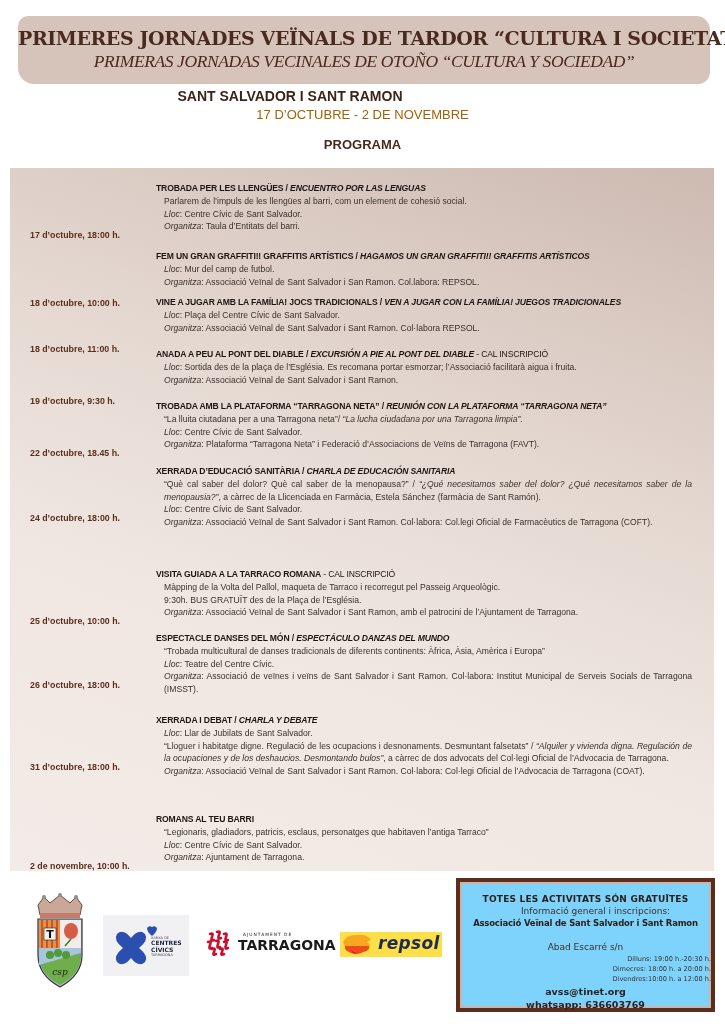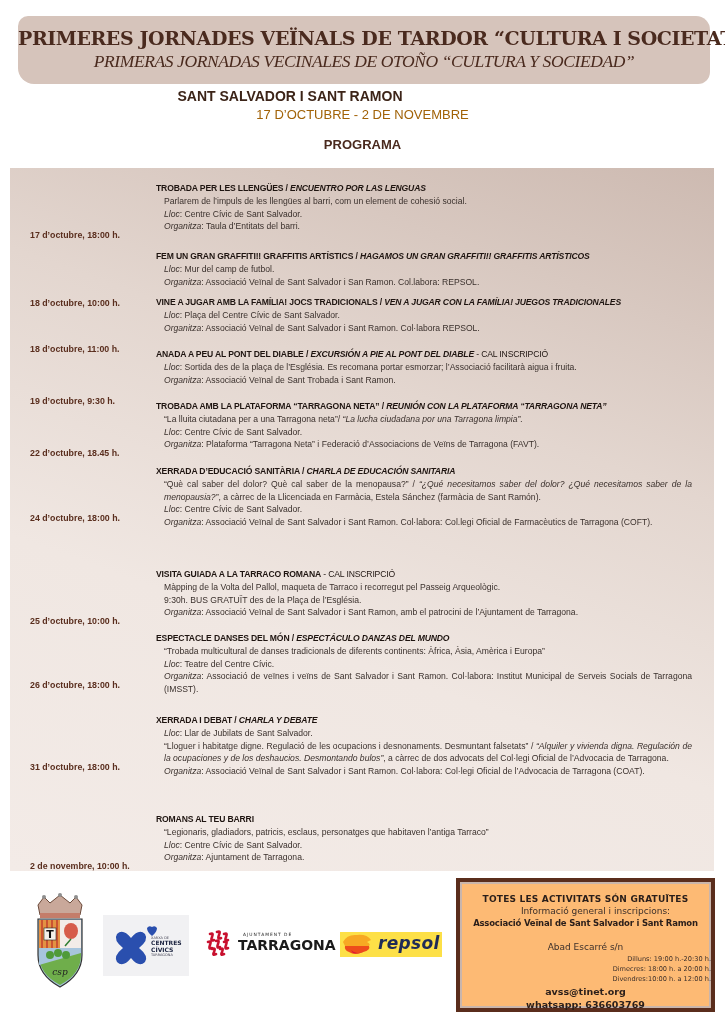--- a/index.html
+++ b/index.html
@@ -51,21 +51,21 @@
   .event .body {
     position: absolute; left: 146px; width: 536px; top: 0; text-align: justify;
   }
   .event .head { font-weight: bold; color: #1e1410; font-size: 8.6px; white-space: nowrap; letter-spacing: -0.15px; }
   .event .head .es { font-style: italic; }
   .event .head .note { font-weight: normal; }
   .event .line { display: block; padding-left: 8px; }
   .event em { font-style: italic; }
   .info-box {
     position: absolute; left: 456px; top: 878px; width: 251px; height: 126px;
-    background: #fdba74;
+    background: #7dd3fc;
     border: 4px solid #5a2d1c;
     text-align: center;
     font-family: "DejaVu Sans", sans-serif; color: #2a1e1a;
     box-shadow: inset 0 0 0 2px #c9b5ab;
   }
   .info-box .free { font-weight: bold; font-size: 9px; margin-top: 12px; letter-spacing: 0.2px; }
   .info-box .gen { font-size: 9px; margin-top: 2px; color: #3c302b; padding-left: 20px; }
   .info-box .assoc { font-weight: bold; font-size: 8.5px; margin-top: 2px; letter-spacing: -0.2px; }
   .info-box .addr { font-size: 9px; margin-top: 14px; color: #3c302b; }
   .info-box .hours { font-size: 6.6px; line-height: 10px; margin-top: 2px; color: #3c302b; text-align: right; }
@@ -117,21 +117,21 @@
         <div class="head"><span>VINE A JUGAR AMB LA FAMÍLIA! JOCS TRADICIONALS  / </span><span class="es">VEN A JUGAR CON LA FAMÍLIA! JUEGOS TRADICIONALES</span></div>
         <span class="line"><em>Lloc</em><span>: Plaça del Centre Cívic de Sant Salvador.</span></span>
         <span class="line"><em>Organitza</em><span>: Associació Veïnal de Sant Salvador i Sant Ramon. Col·labora REPSOL.</span></span>
       </div>
     </div>
     <div class="event" style="top: 180px;">
       <div class="when">19 d’octubre, 9:30 h.</div>
       <div class="body">
         <div class="head"><span>ANADA A PEU AL PONT DEL DIABLE / </span><span class="es">EXCURSIÓN A PIE AL PONT DEL DIABLE</span><span class="note"> - CAL INSCRIPCIÓ</span></div>
         <span class="line"><em>Lloc</em><span>: Sortida des de la plaça de l’Església. Es recomana portar esmorzar; l’Associació facilitarà aigua i fruita.</span></span>
-        <span class="line"><em>Organitza</em><span>: Associació Veïnal de Sant Trobada i Sant Ramon.</span></span>
+        <span class="line"><em>Organitza</em><span>: Associació Veïnal de Sant Salvador i Sant Ramon.</span></span>
       </div>
     </div>
     <div class="event" style="top: 232px;">
       <div class="when">22 d’octubre, 18.45 h.</div>
       <div class="body">
         <div class="head"><span>TROBADA AMB LA PLATAFORMA “TARRAGONA NETA” / </span><span class="es">REUNIÓN CON LA PLATAFORMA “TARRAGONA NETA”</span></div>
         <span class="line"><span>“La lluita ciutadana per a una Tarragona neta”/ </span><em>“La lucha ciudadana por una Tarragona limpia”.</em></span>
         <span class="line"><em>Lloc</em><span>: Centre Cívic de Sant Salvador.</span></span>
         <span class="line"><em>Organitza</em><span>: Plataforma “Tarragona Neta” i Federació d’Associacions de Veïns de Tarragona (FAVT).</span></span>
       </div>

